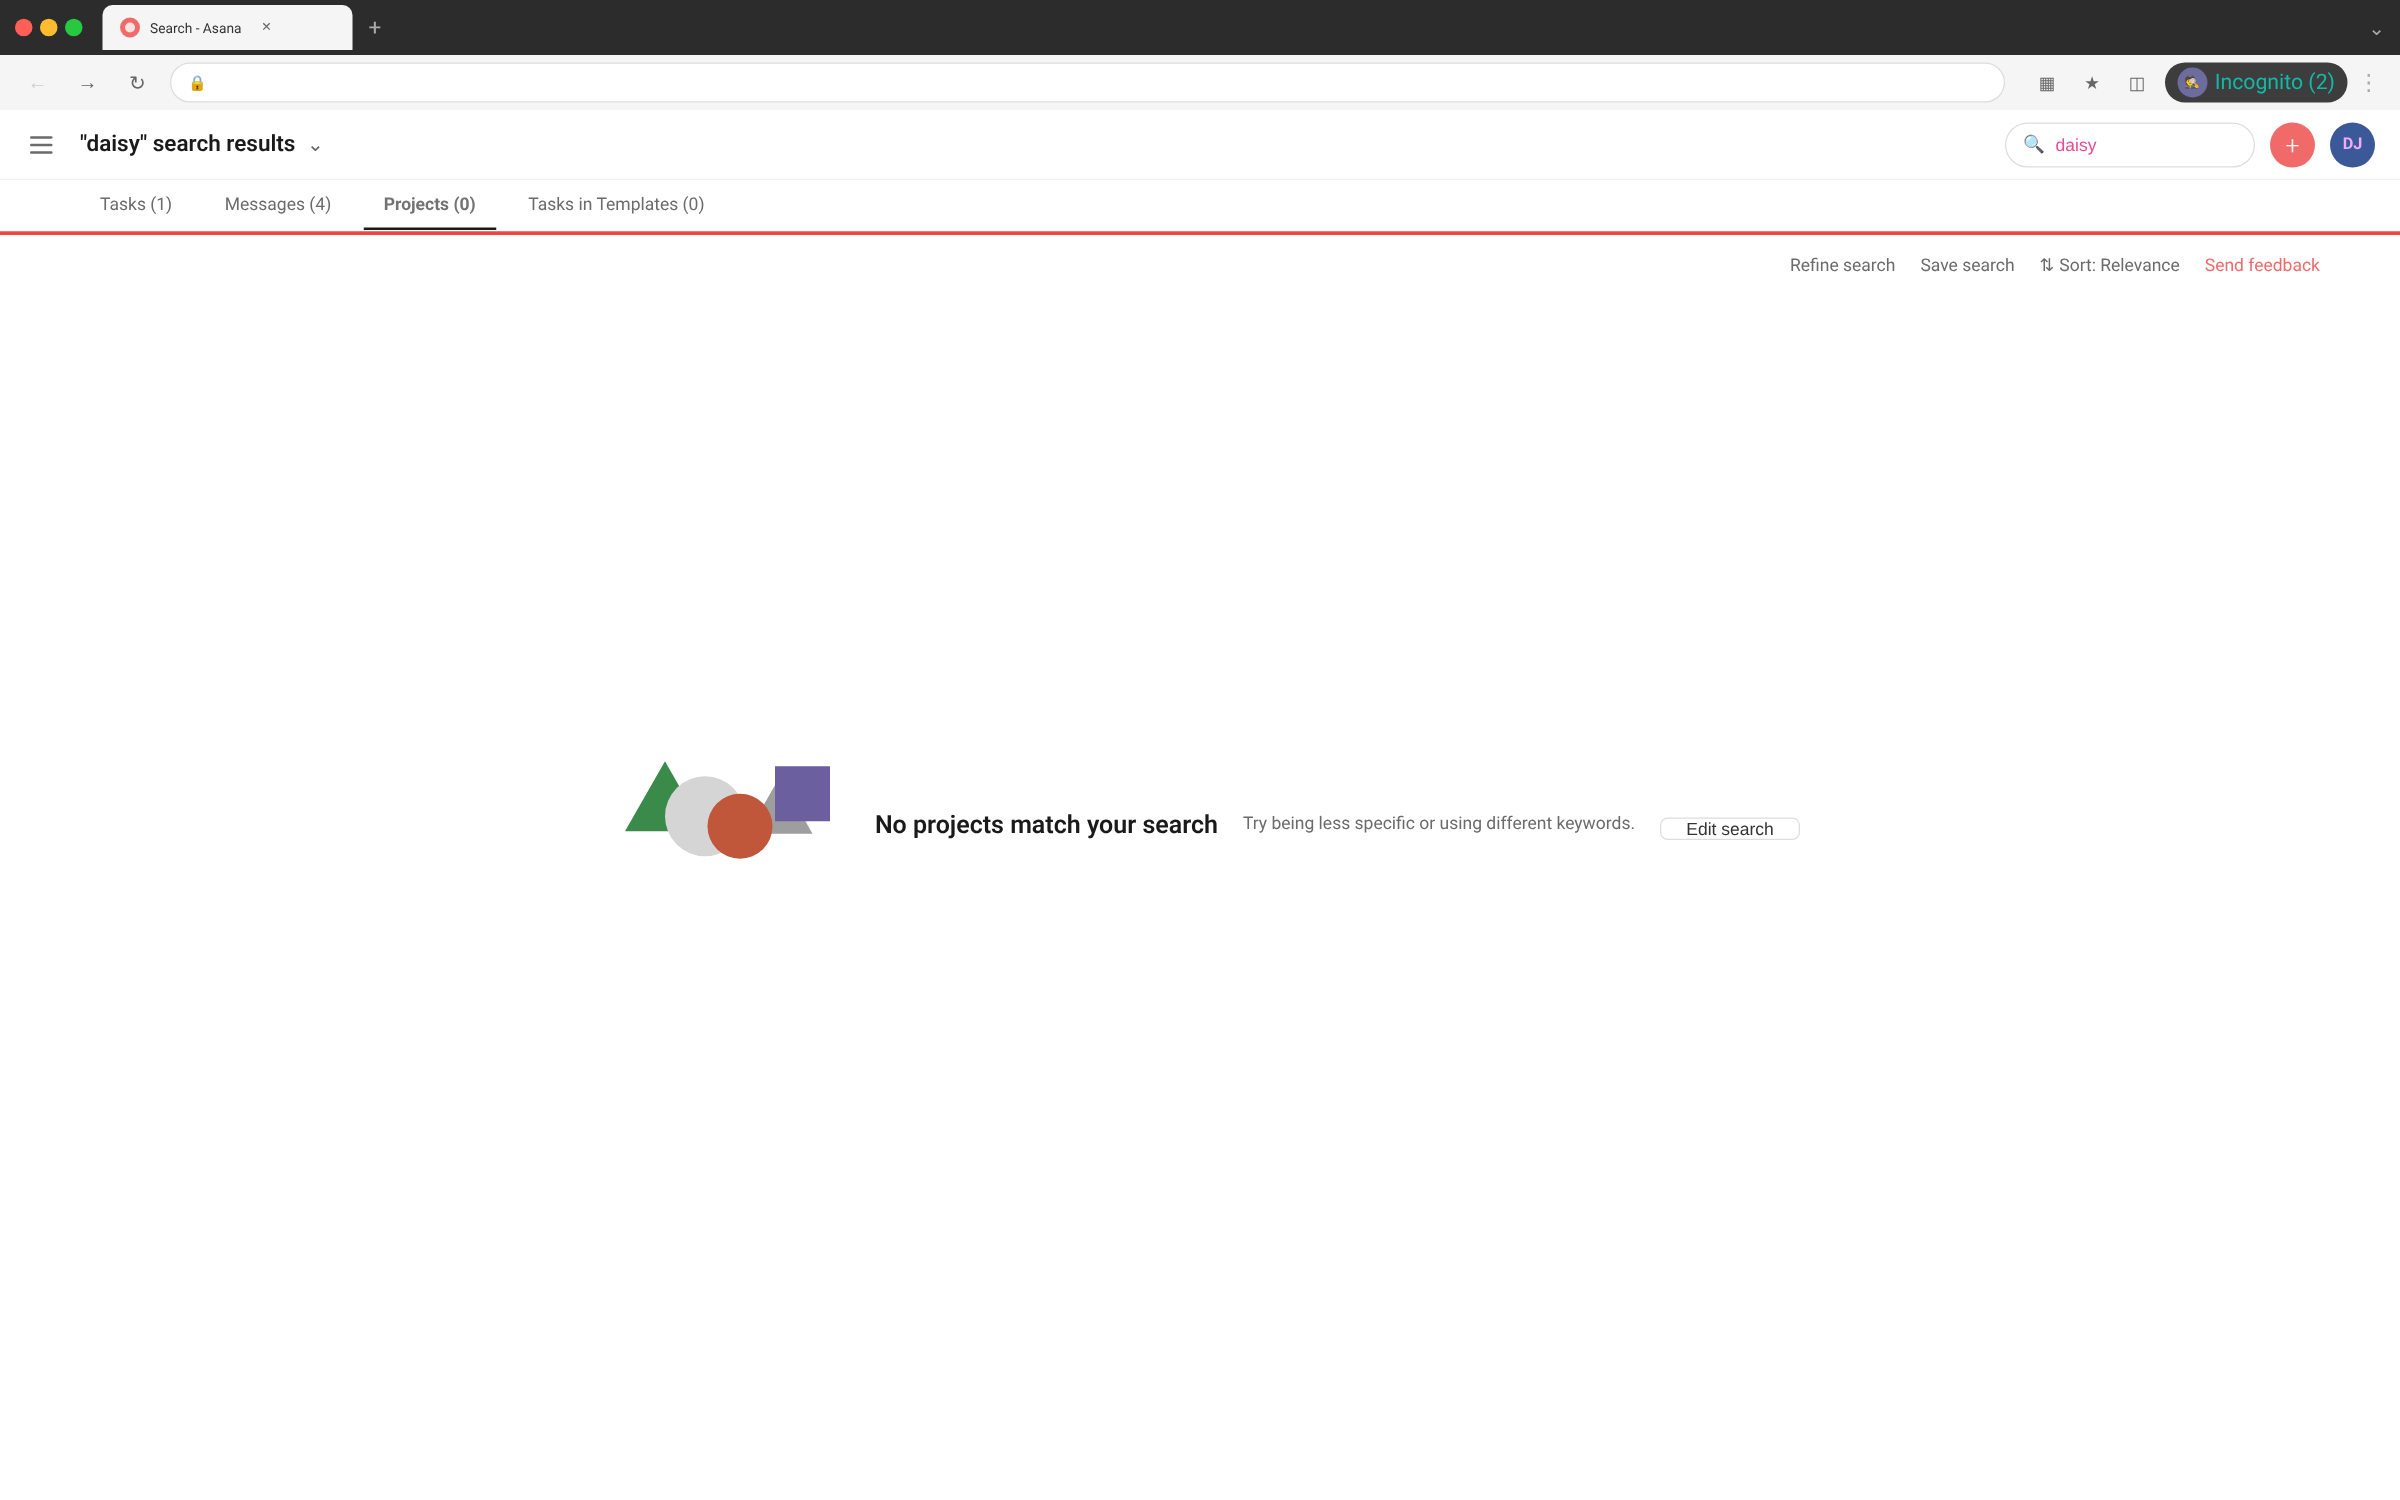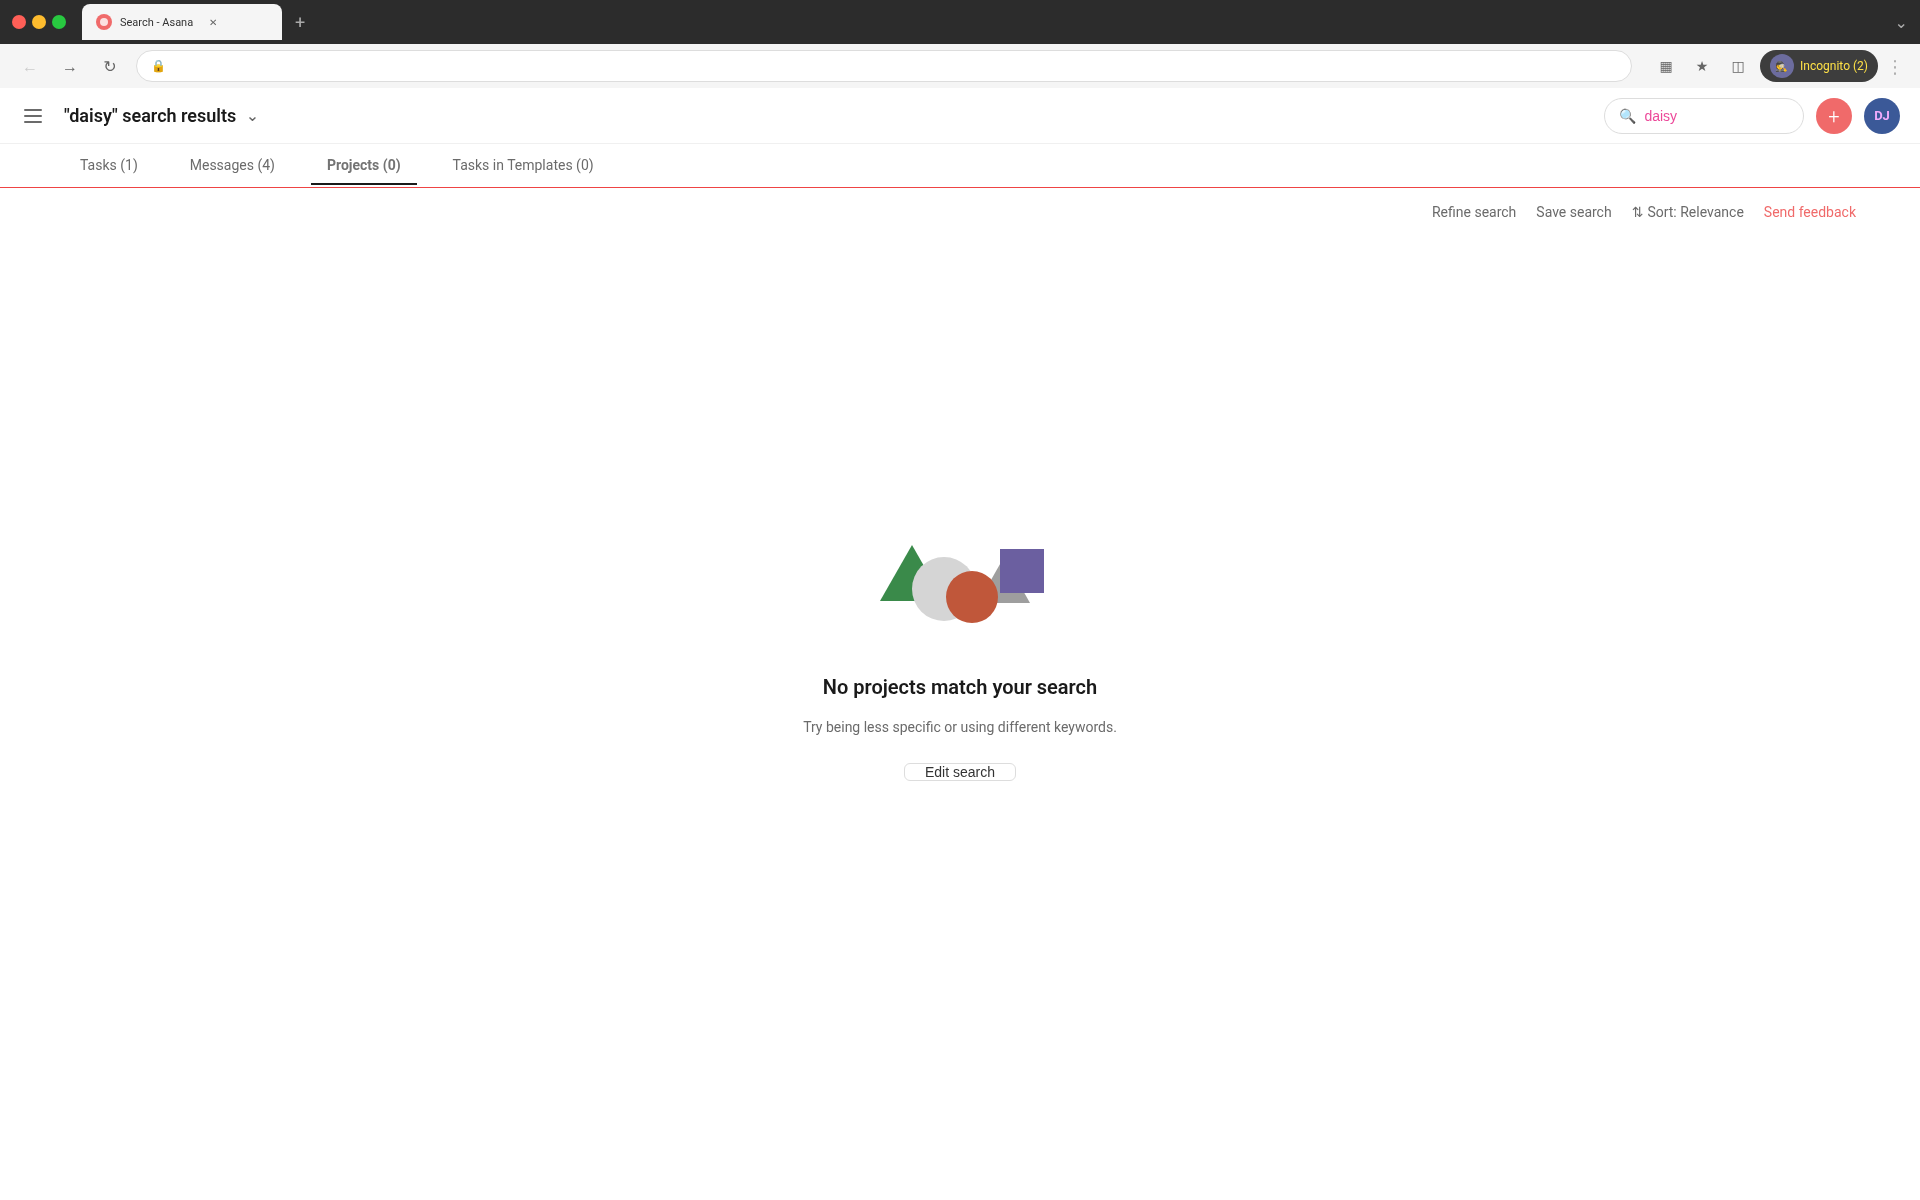--- a/index.html
+++ b/index.html
@@ -25,57 +25,57 @@
     .browser-addressbar { background: #f5f5f5; padding: 6px 16px; display: flex; align-items: center; gap: 12px; height: 44px; }
     .nav-btn { width: 28px; height: 28px; display: flex; align-items: center; justify-content: center; color: #666; font-size: 16px; cursor: pointer; border-radius: 50%; }
     .nav-btn.disabled { color: #ccc; cursor: default; }
     .address-bar { flex: 1; background: #fff; border: 1px solid #ddd; border-radius: 20px; padding: 5px 14px; display: flex; align-items: center; gap: 8px; height: 32px; }
     .address-lock { font-size: 12px; color: #666; }
     .address-url { font-size: 12px; color: #333; flex: 1; white-space: nowrap; overflow: hidden; text-overflow: ellipsis; }
     .browser-actions { display: flex; align-items: center; gap: 8px; margin-left: 8px; }
     .browser-action-btn { width: 28px; height: 28px; display: flex; align-items: center; justify-content: center; color: #666; font-size: 14px; cursor: pointer; border-radius: 50%; }
     .incognito-indicator { display: flex; align-items: center; gap: 6px; background: #3d3d3d; border-radius: 16px; padding: 4px 10px; }
     .incognito-avatar { width: 24px; height: 24px; border-radius: 50%; background: #6c6c9e; display: flex; align-items: center; justify-content: center; font-size: 10px; color: #fff; font-weight: bold; }
-    .incognito-text { font-size: 12px; color: #fde047; }
+    .incognito-text { font-size: 17px; color: #14b8a6; }
     .browser-menu { color: #aaa; font-size: 18px; cursor: pointer; }
 
     
     .app-content { background: #fff; height: calc(1200px - 88px); display: flex; flex-direction: column; }
 
     
     .app-topbar { display: flex; align-items: center; padding: 0 20px; height: 56px; border-bottom: 1px solid #f0f0f0; }
     .hamburger { width: 32px; height: 32px; display: flex; flex-direction: column; justify-content: center; gap: 4px; cursor: pointer; padding: 4px; }
     .hamburger span { display: block; width: 18px; height: 2px; background: #6b6b6b; border-radius: 1px; }
     .page-title-area { display: flex; align-items: center; gap: 6px; margin-left: 12px; flex: 1; }
     .page-title { font-size: 18px; font-weight: 600; color: #1a1a1a; }
     .title-dropdown { width: 20px; height: 20px; display: flex; align-items: center; justify-content: center; cursor: pointer; color: #666; }
     .topbar-actions { display: flex; align-items: center; gap: 12px; }
     .search-box { display: flex; align-items: center; gap: 8px; border: 1px solid #ddd; border-radius: 20px; padding: 6px 14px; width: 200px; height: 36px; }
     .search-icon { color: #999; font-size: 14px; }
     .search-input { border: none; outline: none; font-size: 14px; color: #ec4899; background: transparent; width: 140px; }
     .add-btn { width: 36px; height: 36px; border-radius: 50%; background: #f06a6a; display: flex; align-items: center; justify-content: center; color: white; font-size: 20px; cursor: pointer; font-weight: 300; }
     .user-avatar { width: 36px; height: 36px; border-radius: 50%; background: #3b5998; display: flex; align-items: center; justify-content: center; color: #f0abfc; font-size: 13px; font-weight: bold; cursor: pointer; }
 
     
-    .app-tabs { display: flex; align-items: center; padding: 0 64px; border-bottom: 1px solid #ef4444; height: 44px; gap: 20px; }
+    .app-tabs { display: flex; align-items: center; padding: 0 64px; border-bottom: 3px solid #ef4444; height: 44px; gap: 10px; }
     .app-tab { padding: 10px 16px; font-size: 14px; color: #6b6b6b; cursor: pointer; border-bottom: 2px solid transparent; white-space: nowrap; }
     .app-tab.active { color: #737373; border-bottom: 2px solid #1a1a1a; font-weight: 700; }
 
     
     .main-content { flex: 1; display: flex; flex-direction: column; padding: 0 64px; }
 
     
     .content-toolbar { display: flex; align-items: center; justify-content: flex-end; gap: 20px; padding: 16px 0; }
     .toolbar-link { font-size: 14px; color: #6b6b6b; cursor: pointer; text-decoration: none; }
     .toolbar-link.feedback { color: #f06a6a; }
     .sort-btn { display: flex; align-items: center; gap: 4px; font-size: 14px; color: #6b6b6b; cursor: pointer; }
     .sort-icon { font-size: 14px; }
 
     
-    .empty-state { flex: 1; display: flex; flex-direction: column; align-items: center; justify-content: center; gap: 20px; padding-bottom: 120px; }
+    .empty-state { flex: 1; display: flex; flex-direction: row; align-items: center; justify-content: center; gap: 20px; padding-bottom: 120px; }
     .empty-illustration { position: relative; width: 200px; height: 100px; margin-bottom: 20px; }
 
     
     .shape-triangle-green {
       width: 0; height: 0;
       border-left: 32px solid transparent;
       border-right: 32px solid transparent;
       border-bottom: 56px solid #3a8a4a;
       position: absolute;
       top: 10px; left: 20px;

